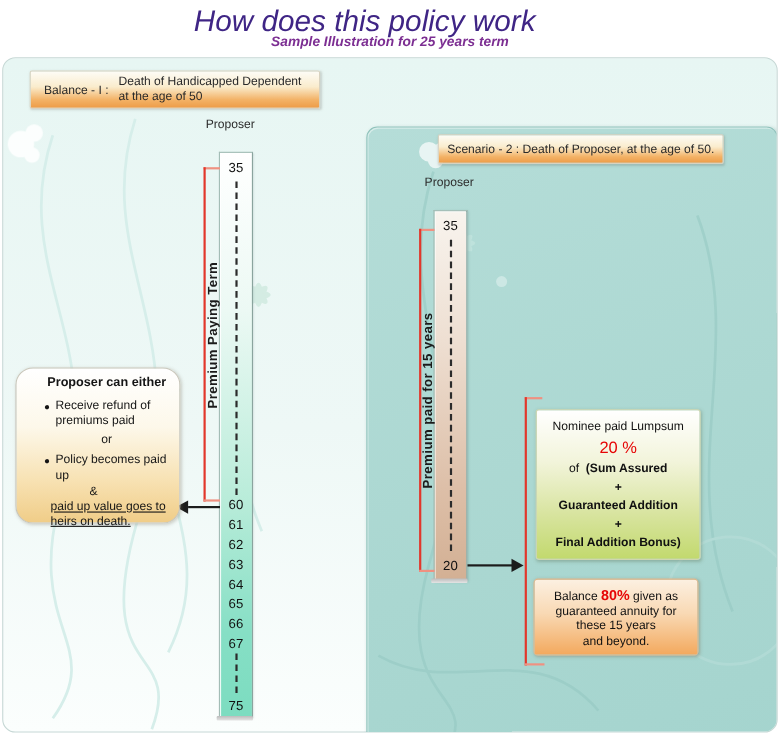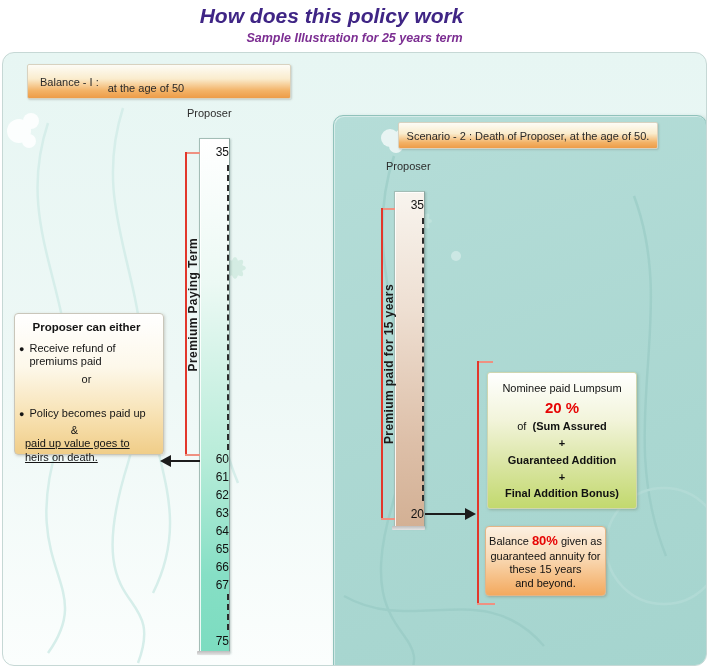--- a/index.html
+++ b/index.html
@@ -1,38 +1,38 @@
 <!DOCTYPE html>
 <html><head>
 <meta charset="utf-8">
 <style>
   html,body{margin:0;padding:0;background:#ffffff;width:709px;height:672px;
     font-family:"Liberation Sans",sans-serif;-webkit-font-smoothing:antialiased;}
   
   .page-title{position:absolute;left:0;top:4px;width:663px;text-align:center;
-    font-size:21px;font-weight:bold;font-style:italic;color:#3f2585;}
+    font-size:27px;font-weight:normal;font-style:italic;color:#3f2585;}
   .page-subtitle{position:absolute;left:0;top:31px;width:709px;text-align:center;
     font-size:12.5px;font-weight:bold;font-style:italic;color:#7c2e92;}
   
   .outer{position:absolute;left:2px;top:52px;width:703px;height:612px;
     border:1px solid #c6d8d5;border-radius:12px;overflow:hidden;
     background:linear-gradient(180deg,#e7f6f3 0%,#eef8f6 55%,#fbfefd 100%);}
   .deco{position:absolute;left:0;top:0;z-index:0;pointer-events:none;}
   .outer > .content{position:absolute;left:0;top:0;width:100%;height:100%;z-index:1;}
   
   .sc-header{position:absolute;border:1px solid #d8d2c0;border-radius:2px;
     background:linear-gradient(180deg,#fdfcf6 0%,#faeccd 42%,#f3b266 78%,#ed9c48 100%);
     box-shadow:1px 1px 2px rgba(100,100,90,.25);color:#2a2a2a;font-size:11px;}
   .sc1-header{left:24px;top:11px;width:262px;height:33px;display:flex;align-items:center;}
   .sc1-label{padding-left:12px;white-space:nowrap;}
   .sc1-lines{padding-left:9px;line-height:13.5px;}
   .sc2-header{left:64px;top:6px;width:258px;height:25px;display:flex;
     align-items:center;justify-content:center;white-space:nowrap;}
   
-  .bar{position:absolute;display:flex;flex-direction:column;align-items:flex-end;
+  .bar{position:absolute;display:flex;flex-direction:column;align-items:center;
     border:1px solid #a3bdb6;border-right-color:#8aa49e;
     box-shadow:inset 1px 1px 0 rgba(255,255,255,.85),1px 1px 2px rgba(90,120,115,.35);
     font-size:12px;color:#111;}
   .bar1{left:196px;top:85px;width:29px;height:513px;
     background:linear-gradient(180deg,#ffffff 0%,#ecf9f4 28%,#b8ecd9 62%,#86dfc5 85%,#7cdcc0 100%);}
   .bar2{left:60px;top:75px;width:29px;height:335px;
     background:linear-gradient(180deg,#f8f4ee 0%,#eedfd2 35%,#ddbfa8 75%,#d3b094 100%);}
   .bar-base{position:absolute;background:linear-gradient(180deg,#bdbdbd,#e4e4e4);
     border-radius:1px;}
   .age{display:flex;align-items:center;justify-content:center;}
@@ -49,47 +49,47 @@
     font-size:12px;white-space:nowrap;color:#1b1b1b;letter-spacing:.4px;}
   
   .aline{position:absolute;height:2px;background:#1c1c1c;}
   .ahead-left{position:absolute;width:0;height:0;border-top:6px solid transparent;
     border-bottom:6px solid transparent;border-right:11px solid #1c1c1c;}
   .ahead-right{position:absolute;width:0;height:0;border-top:6px solid transparent;
     border-bottom:6px solid transparent;border-left:11px solid #1c1c1c;}
   
   .bar-title{position:absolute;font-size:11px;color:#2c2c2c;}
   
-  .info-box{position:absolute;left:11px;top:260px;width:150px;height:142px;
-    border:1px solid #c9c6ba;border-radius:4px;padding:7px 8px 6px 3px;box-sizing:border-box;
+  .info-box{position:absolute;left:11px;top:281px;width:150px;height:142px;
+    border:1px solid #c9c6ba;border-radius:16px;padding:7px 8px 6px 24px;box-sizing:border-box;
     background:linear-gradient(180deg,#ffffff 0%,#fdf8ea 38%,#f7e0af 75%,#f0cd88 100%);
     box-shadow:1px 1px 3px rgba(120,110,90,.3);font-size:11px;line-height:13.5px;color:#151515;}
   .info-title{font-weight:bold;text-align:center;margin-bottom:7px;font-size:11.5px;}
   .bullet-row{display:flex;margin-bottom:2px;}
   .bullet{font-size:9px;margin:1px 5px 0 1px;}
-  .or-line{text-align:center;margin:4px 0 21px 0;}
+  .or-line{text-align:center;margin:4px 0 5px 0;}
   .amp-line{text-align:center;margin:0 24px 0 0;}
   .indent{margin-left:7px;text-decoration:underline;}
   
   .panel{position:absolute;left:330px;top:62px;width:372px;height:593px;
     border:1px solid #90c2bb;border-radius:10px;overflow:hidden;
     background:linear-gradient(160deg,#b5ddd8 0%,#aad7d1 60%,#a4d4ce 100%);
     box-shadow:inset 1px 1px 0 rgba(255,255,255,.45),2px 2px 4px rgba(110,150,145,.45);}
   .panel > .content{position:absolute;left:0;top:0;width:100%;height:100%;z-index:1;}
   
   .lumpsum-box{position:absolute;left:153px;top:256px;width:150px;height:137px;
     border:1px solid #cfd6b0;border-radius:3px;box-sizing:border-box;padding:4px 2px;
     background:linear-gradient(180deg,#ffffff 0%,#f2f4da 35%,#d8e49f 70%,#c2d96e 100%);
     box-shadow:1px 1px 3px rgba(90,110,80,.35);
     display:flex;flex-direction:column;justify-content:space-evenly;
     text-align:center;font-size:11px;color:#111;}
-  .lump-pct{color:#e60505;font-weight:bold;font-size:15px;}
+  .lump-pct{color:#e60505;font-weight:normal;font-size:15px;}
   .bold{font-weight:bold;}
   .plus{font-weight:bold;font-size:11px;}
-  .annuity-box{position:absolute;left:151px;top:410px;width:121px;height:70px;
+  .annuity-box{position:absolute;left:151px;top:410px;width:150px;height:70px;
     border:1px solid #e3b587;border-radius:4px;box-sizing:border-box;padding:5px 2px;
     background:linear-gradient(180deg,#fcf0e1 0%,#f9d9b4 45%,#f3a95e 100%);
     box-shadow:1px 1px 3px rgba(120,90,60,.35);
     display:flex;flex-direction:column;justify-content:space-evenly;
     text-align:center;font-size:11px;color:#111;}
   .ann-pct{color:#e60505;font-weight:bold;font-size:13px;}
 </style>
 </head>
 <body>
 
@@ -116,21 +116,21 @@
       <ellipse cx="232" cy="215" rx="4" ry="11" transform="rotate(45 232 215)"></ellipse>
       <ellipse cx="232" cy="215" rx="4" ry="11" transform="rotate(135 232 215)"></ellipse>
     </g>
   </svg>
 
   <div class="content">
 
     <div class="sc-header sc1-header">
       <span class="sc1-label">Balance - I :</span>
       <span class="sc1-lines">
-        <br>
+        <span>Death of Handicapped Dependent</span><br>
         <span>at the age of 50</span>
       </span>
     </div>
 
     <div class="bar-title" style="left:184px;top:54px;">Proposer</div>
 
     <div class="bar bar1">
       <div class="age age-top">35</div>
       <div class="vdash" style="height:285px;"></div>
       <div>

